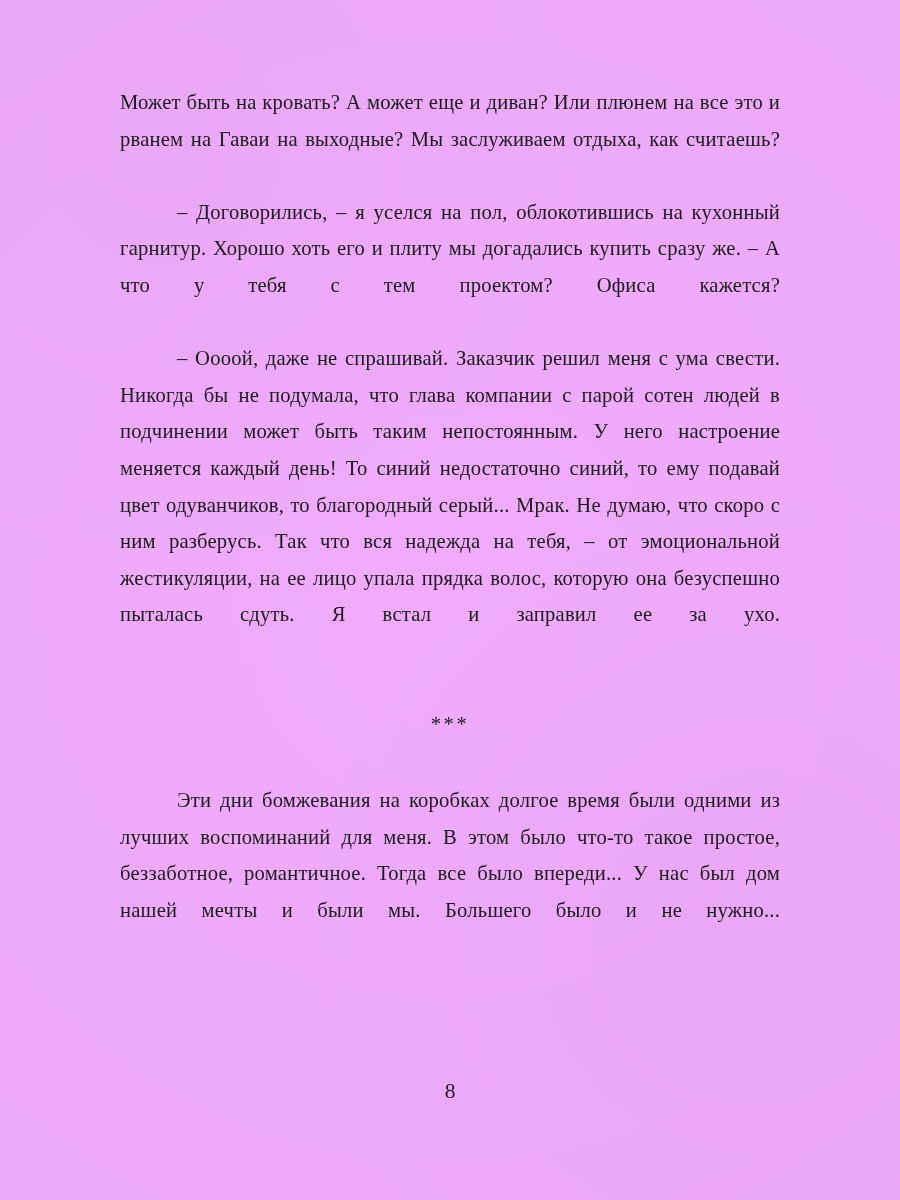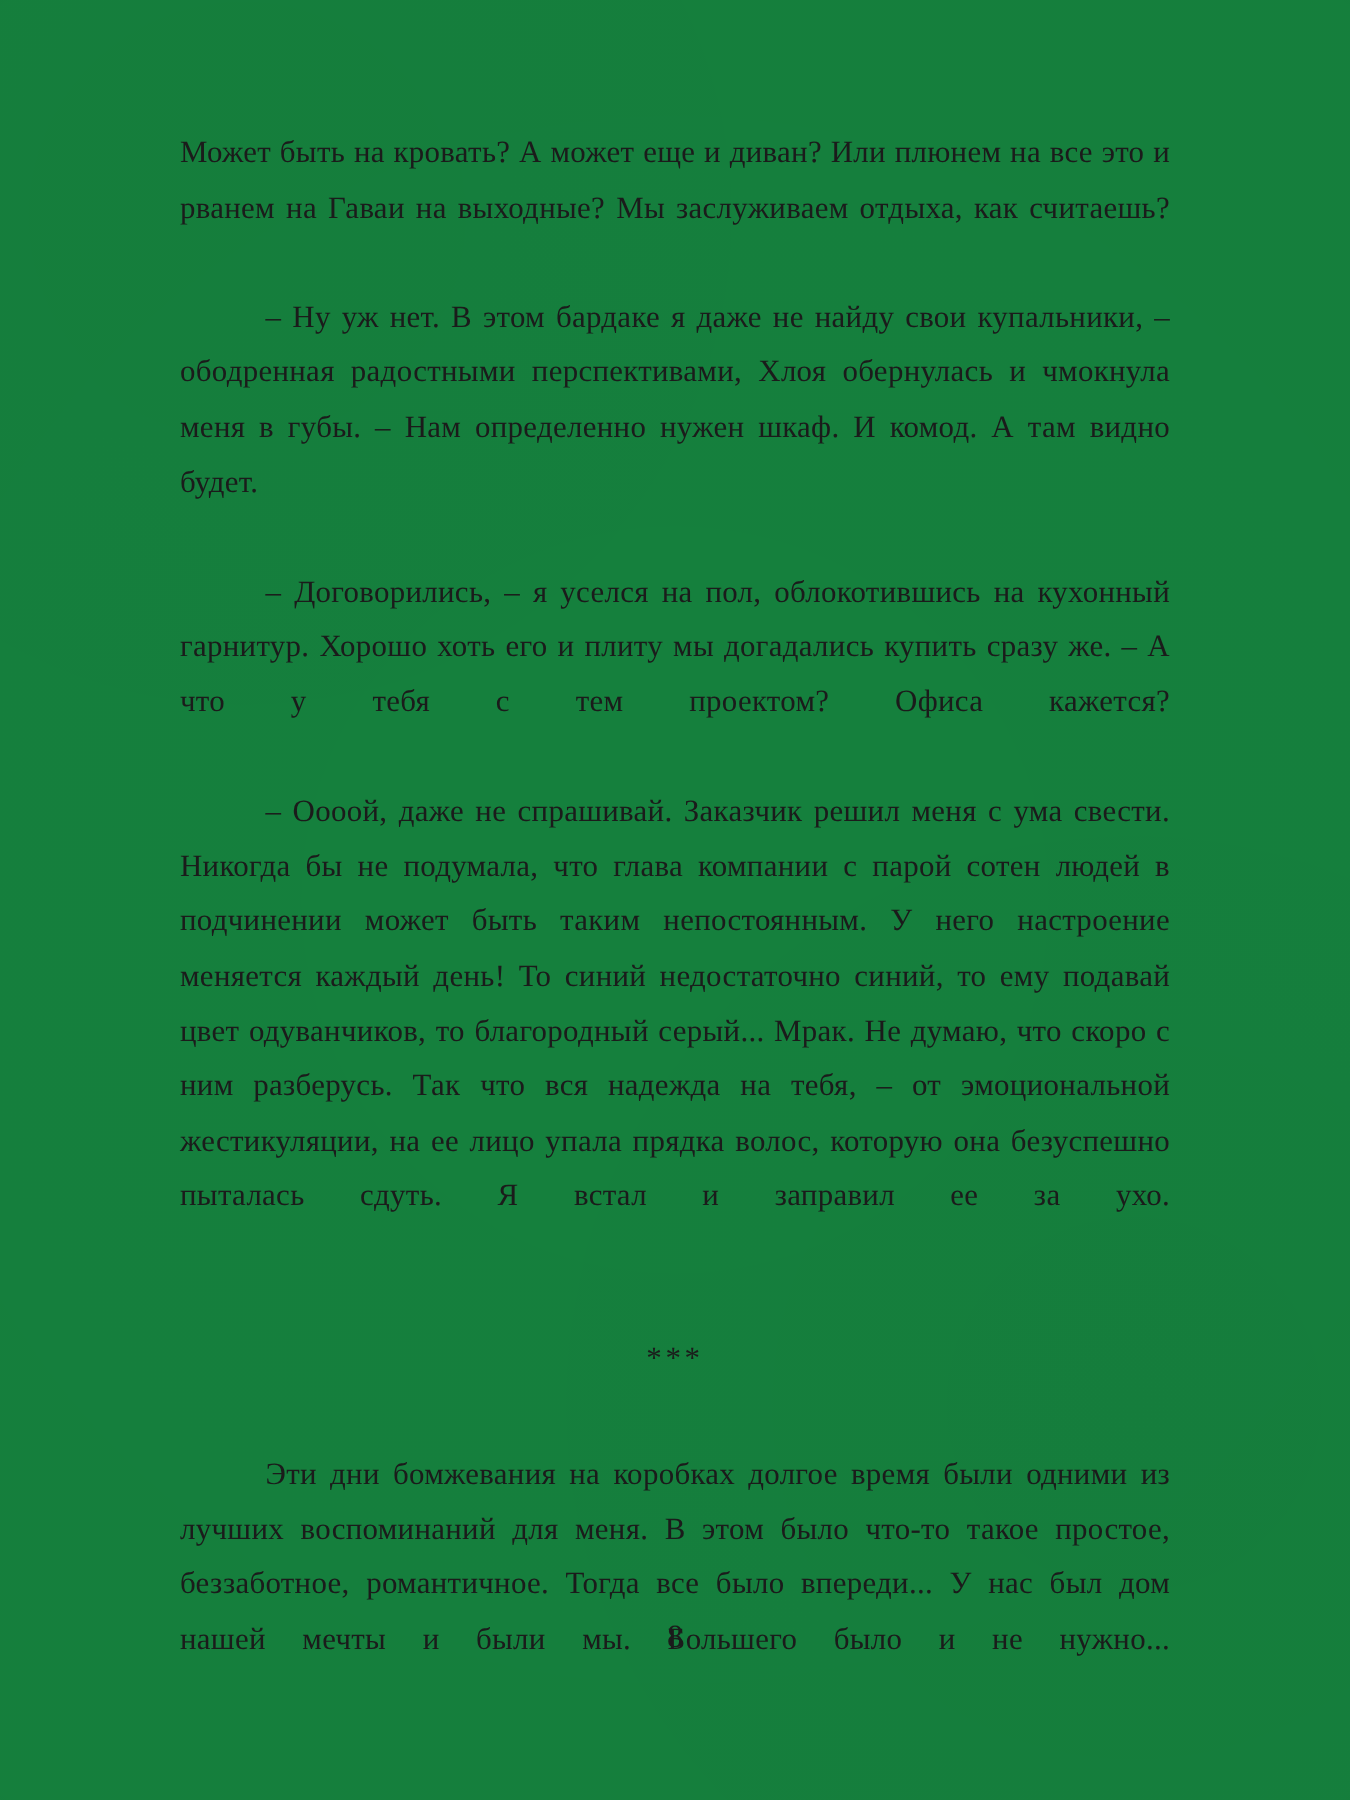--- a/index.html
+++ b/index.html
@@ -14,21 +14,21 @@
     font-family: "Liberation Serif", "DejaVu Serif", serif;
     color: #1b1b1b;
     overflow: hidden;
     position: relative;
     -webkit-font-smoothing: antialiased;
   }
 
   .page {
     position: absolute;
     inset: 0;
-    background: #15803d;
+    background: #f0abfc;
   }
 
   
   .page::before {
     content: "";
     position: absolute;
     inset: 0;
     pointer-events: none;
     background:
       radial-gradient(circle at 18% 12%, rgba(0,0,0,0.012) 0%, rgba(0,0,0,0) 38%),
@@ -90,21 +90,20 @@
   }
 </style>
 </head>
 <body>
 
 <div class="page">
 
   <div class="text-block">
 
     <p class="para">Может быть на кровать? А может еще и диван? Или плюнем на все это и рванем на Гаваи на выходные? Мы заслуживаем отдыха, как считаешь?</p>
-    <p class="para indented">– Ну уж нет. В этом бардаке я даже не найду свои купальники, – ободренная радостными перспективами, Хлоя обернулась и чмокнула меня в губы. – Нам определенно нужен шкаф. И комод. А там видно будет.</p>
     <p class="para indented">– Договорились, – я уселся на пол, облокотившись на кухонный гарнитур. Хорошо хоть его и плиту мы догадались купить сразу же. – А что у тебя с тем проектом? Офиса кажется?</p>
     <p class="para indented">– Оооой, даже не спрашивай. Заказчик решил меня с ума свести. Никогда бы не подумала, что глава компании с парой сотен людей в подчинении может быть таким непостоянным. У него настроение меняется каждый день! То синий недостаточно синий, то ему подавай цвет одуванчиков, то благородный серый... Мрак. Не думаю, что скоро с ним разберусь. Так что вся надежда на тебя, – от эмоциональной жестикуляции, на ее лицо упала прядка волос, которую она безуспешно пыталась сдуть. Я встал и заправил ее за ухо.</p>
 
     <div class="separator">***</div>
 
     <p class="para indented">Эти дни бомжевания на коробках долгое время были одними из лучших воспоминаний для меня. В этом было что-то такое простое, беззаботное, романтичное. Тогда все было впереди... У нас был дом нашей мечты и были мы. Большего было и не нужно...</p>
 
   </div>
 
   <div class="page-number">8</div>

